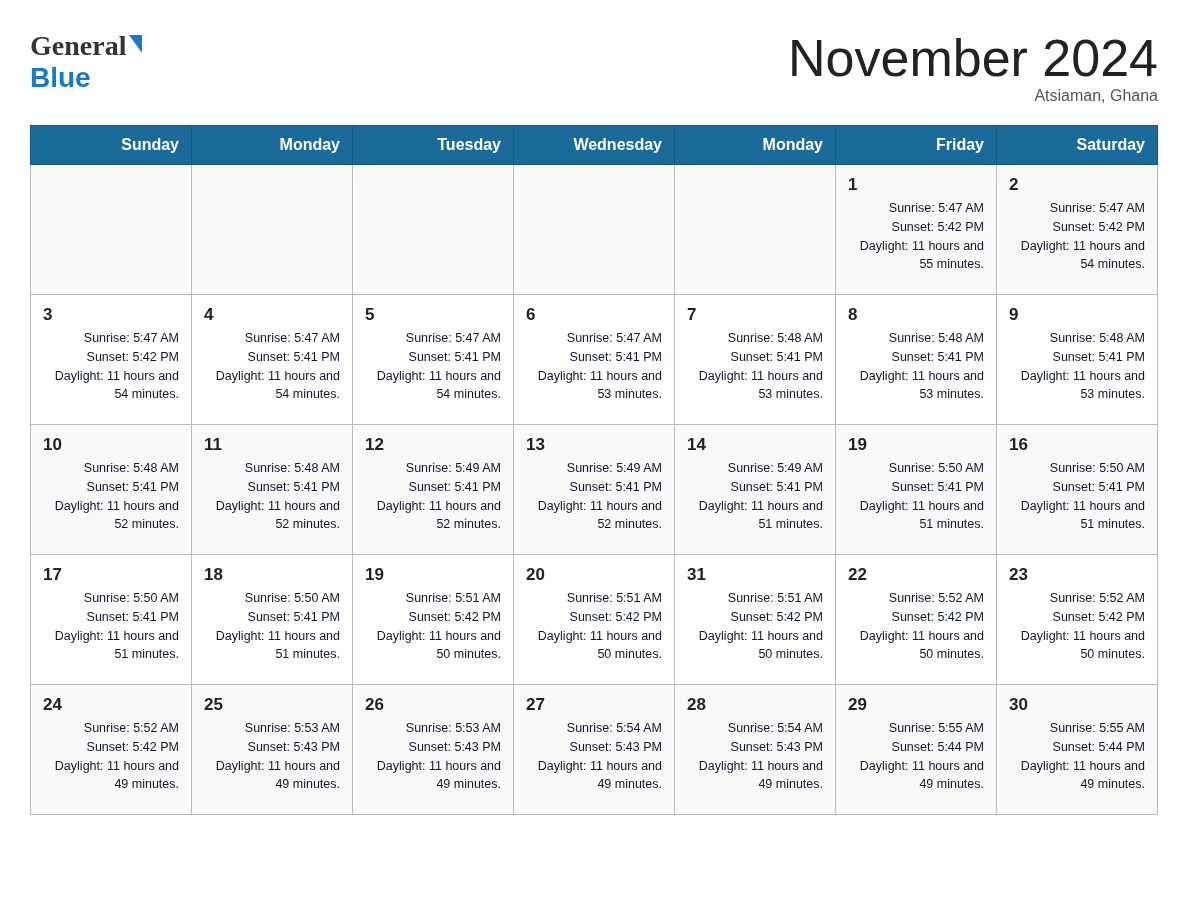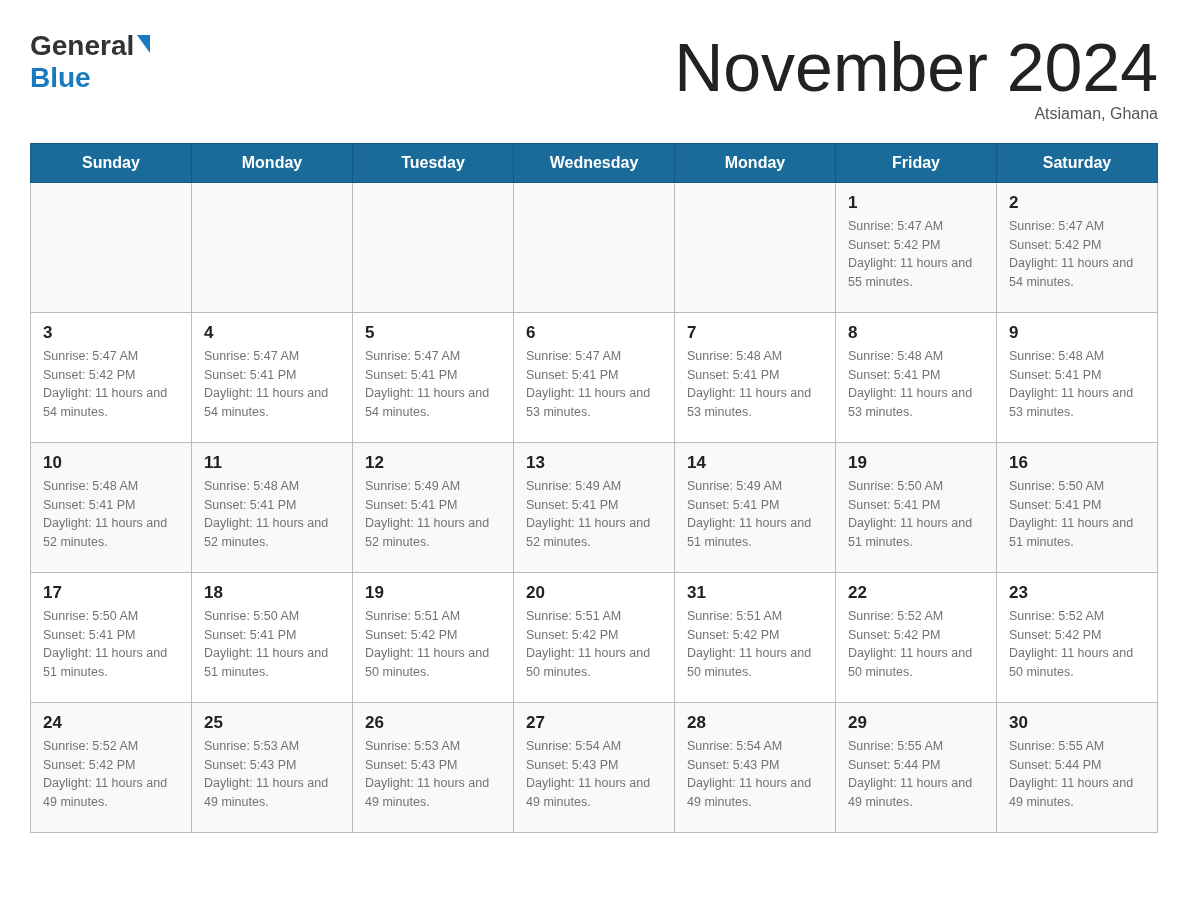--- a/index.html
+++ b/index.html
@@ -18,41 +18,41 @@
     }
     .logo {
       display: flex;
       flex-direction: column;
       align-items: flex-start;
     }
     .title-block {
       text-align: right;
     }
     .title-block h1 {
-      font-size: 68px;
+      font-size: 52px;
       font-weight: normal;
       color: #222;
       line-height: 1.1;
     }
     .title-block h2 {
       font-size: 16px;
       font-weight: normal;
       color: #555;
     }
     table {
       width: 100%;
       border-collapse: collapse;
     }
     thead tr th {
       background-color: #1a6b9a;
       color: #fff;
       padding: 10px 12px;
       font-size: 16px;
       font-weight: bold;
-      text-align: center;
+      text-align: right;
       border: 1px solid #155a82;
     }
     tbody tr td {
       vertical-align: top;
       padding: 10px 12px;
       border: 1px solid #bbb;
       font-size: 13px;
       color: #333;
       width: 14.28%;
       min-height: 110px;
@@ -60,38 +60,40 @@
     }
     tbody tr td .day-num {
       font-size: 17px;
       font-weight: bold;
       color: #222;
       display: block;
       margin-bottom: 4px;
     }
     tbody tr td .day-info {
       font-size: 12.5px;
-      color: #737373;
+      color: #0f172a;
       line-height: 1.5;
+      text-align: right;
     }
     tbody tr:nth-child(odd) td {
       background-color: #f9f9f9;
     }
     tbody tr:nth-child(even) td {
       background-color: #fff;
     }
     .logo-row {
       display: flex;
       align-items: center;
       gap: 0;
     }
     .logo-general {
       font-size: 28px;
       font-weight: bold;
       color: #333;
+      font-family: Liberation Serif, serif;
     }
     .logo-blue-line {
       display: flex;
       align-items: flex-start;
     }
     .logo-blue-word {
       font-size: 28px;
       font-weight: bold;
       color: #1a7abf;
     }

